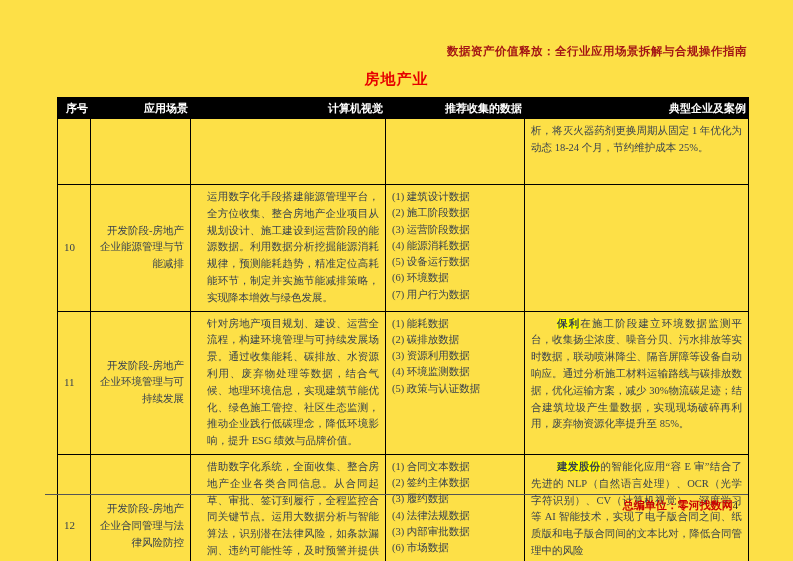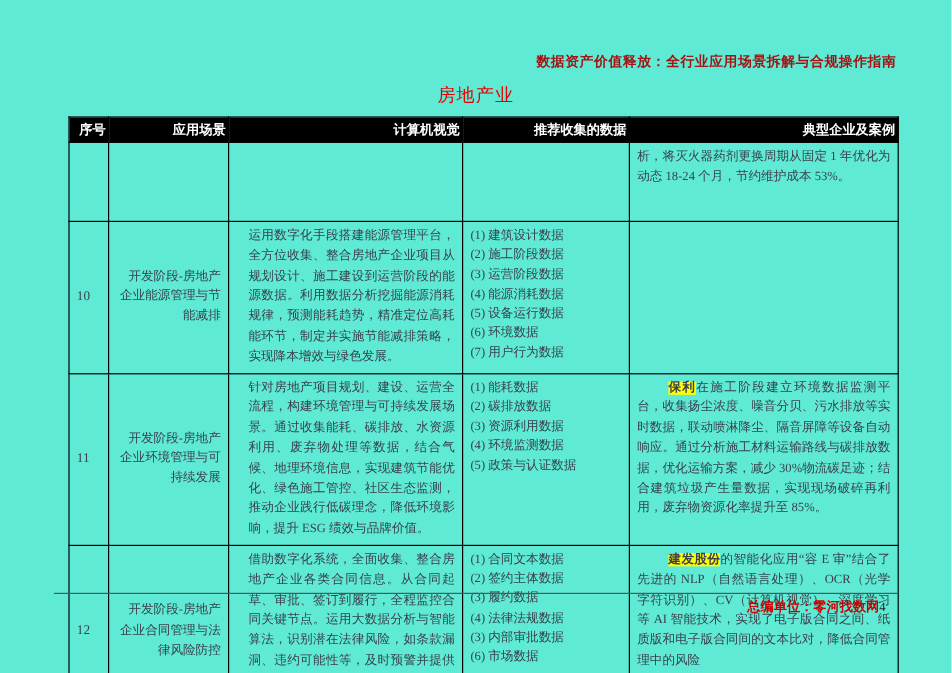--- a/index.html
+++ b/index.html
@@ -4,40 +4,40 @@
 <style>
   html, body {
     margin: 0; padding: 0;
     background: #ffffff;
     width: 793px; height: 561px;
     overflow: hidden;
   }
   .page {
     position: relative;
     width: 793px; height: 561px;
-    background: #5eead4;
+    background: #fde047;
     font-family: "Liberation Serif", "DejaVu Serif", serif;
     color: #39424e;
   }
   .doc-header {
     position: absolute;
     top: 44px; right: 46px; left: 100px;
     text-align: right;
     font-weight: bold;
     font-size: 11.5px;
     color: #a31515;
     letter-spacing: 0.5px;
   }
   .doc-title {
     position: absolute;
     top: 70px; left: 0; right: 0;
     margin: 0;
     text-align: center;
     font-size: 15px;
-    font-weight: normal;
+    font-weight: bold;
     color: #e60000;
     letter-spacing: 1px;
   }
   table.scenario-table {
     position: absolute;
     top: 97px; left: 57px;
     width: 691px;
     border-collapse: collapse;
     table-layout: fixed;
   }
@@ -138,21 +138,21 @@
         <th>典型企业及案例</th>
       </tr>
     </thead>
     <tbody>
       <tr class="carryover-row">
         <td class="idx-cell"></td>
         <td class="scenario-cell"></td>
         <td class="detail-cell"></td>
         <td class="data-cell"></td>
         <td class="case-cell">
-          <span>析，将灭火器药剂更换周期从固定 1 年优化为动态 18-24 个月，节约维护成本 53%。</span>
+          <span>析，将灭火器药剂更换周期从固定 1 年优化为动态 18-24 个月，节约维护成本 25%。</span>
         </td>
       </tr>
 
       <tr class="row-10">
         <td class="idx-cell">10</td>
         <td class="scenario-cell">开发阶段-房地产企业能源管理与节能减排</td>
         <td class="detail-cell">运用数字化手段搭建能源管理平台，全方位收集、整合房地产企业项目从规划设计、施工建设到运营阶段的能源数据。利用数据分析挖掘能源消耗规律，预测能耗趋势，精准定位高耗能环节，制定并实施节能减排策略，实现降本增效与绿色发展。</td>
         <td class="data-cell">
           <div>(1) 建筑设计数据</div>
           <div>(2) 施工阶段数据</div>

